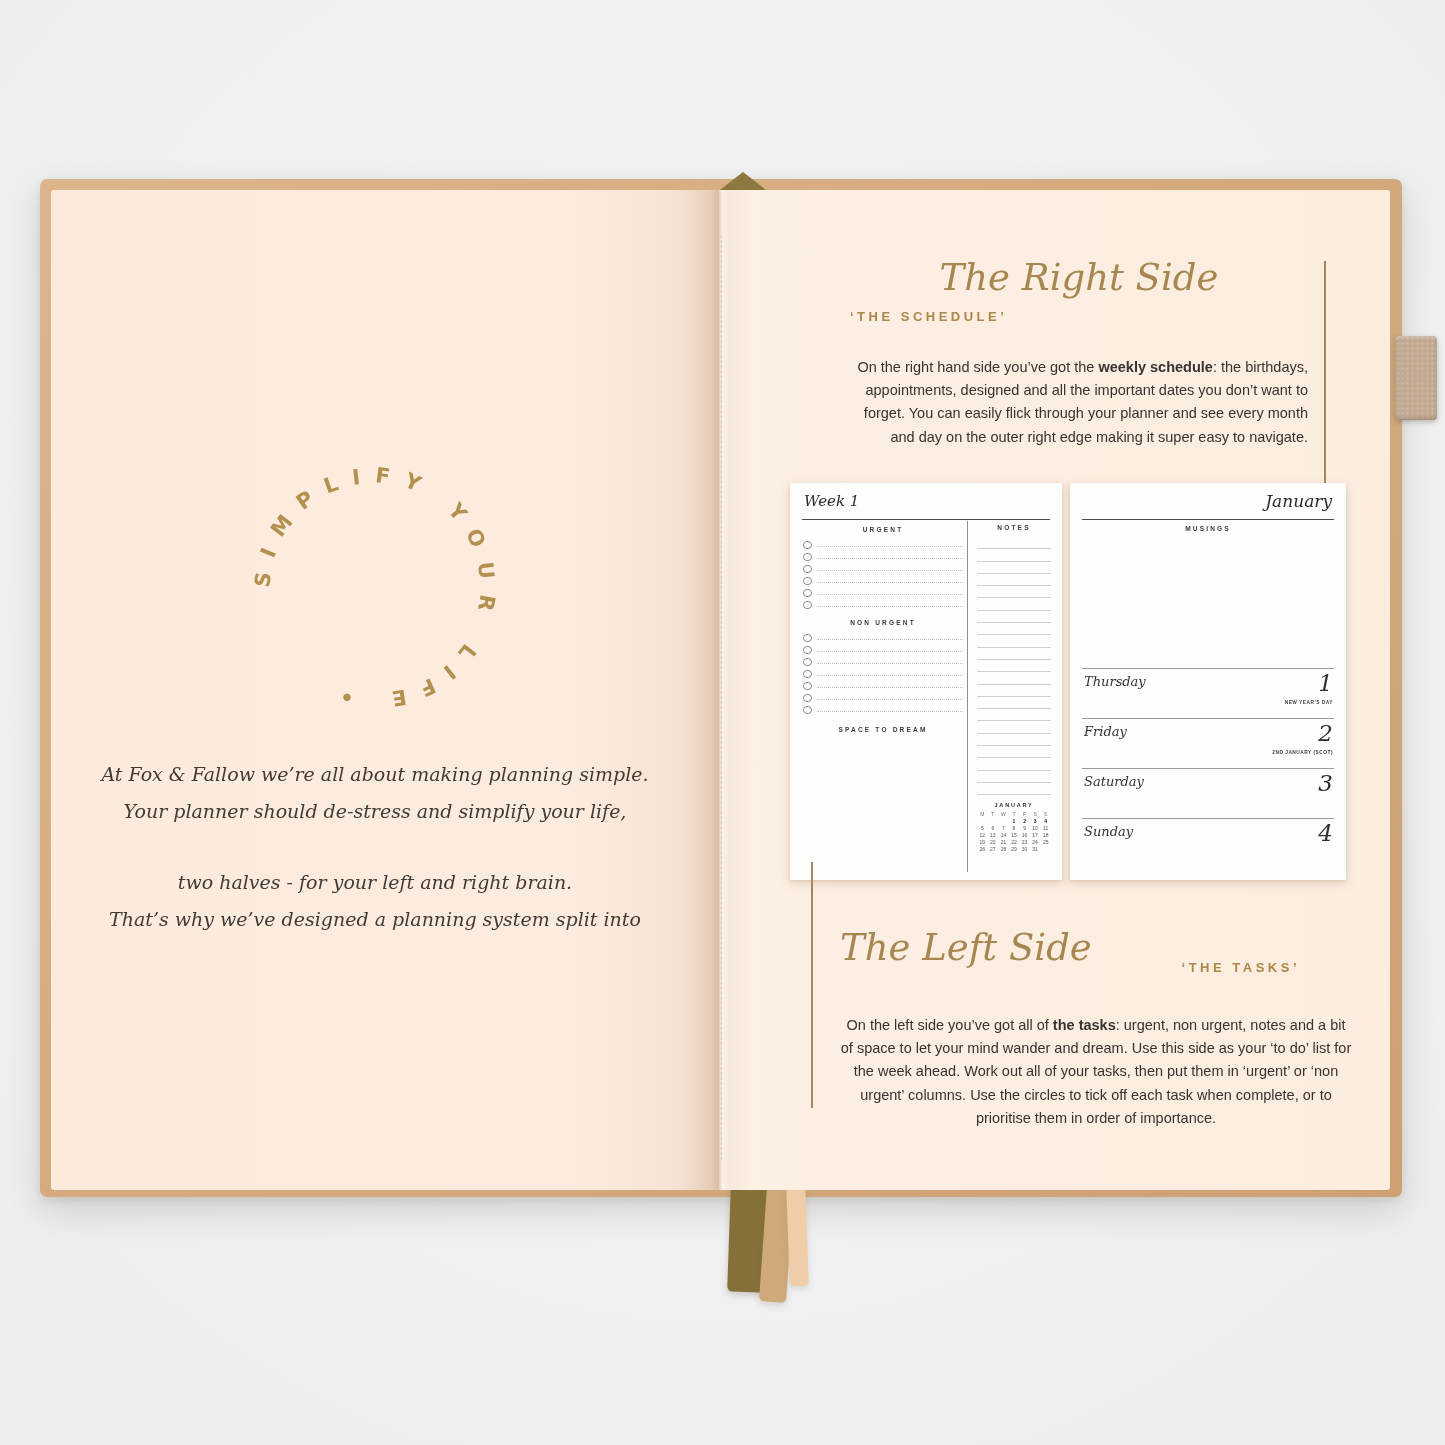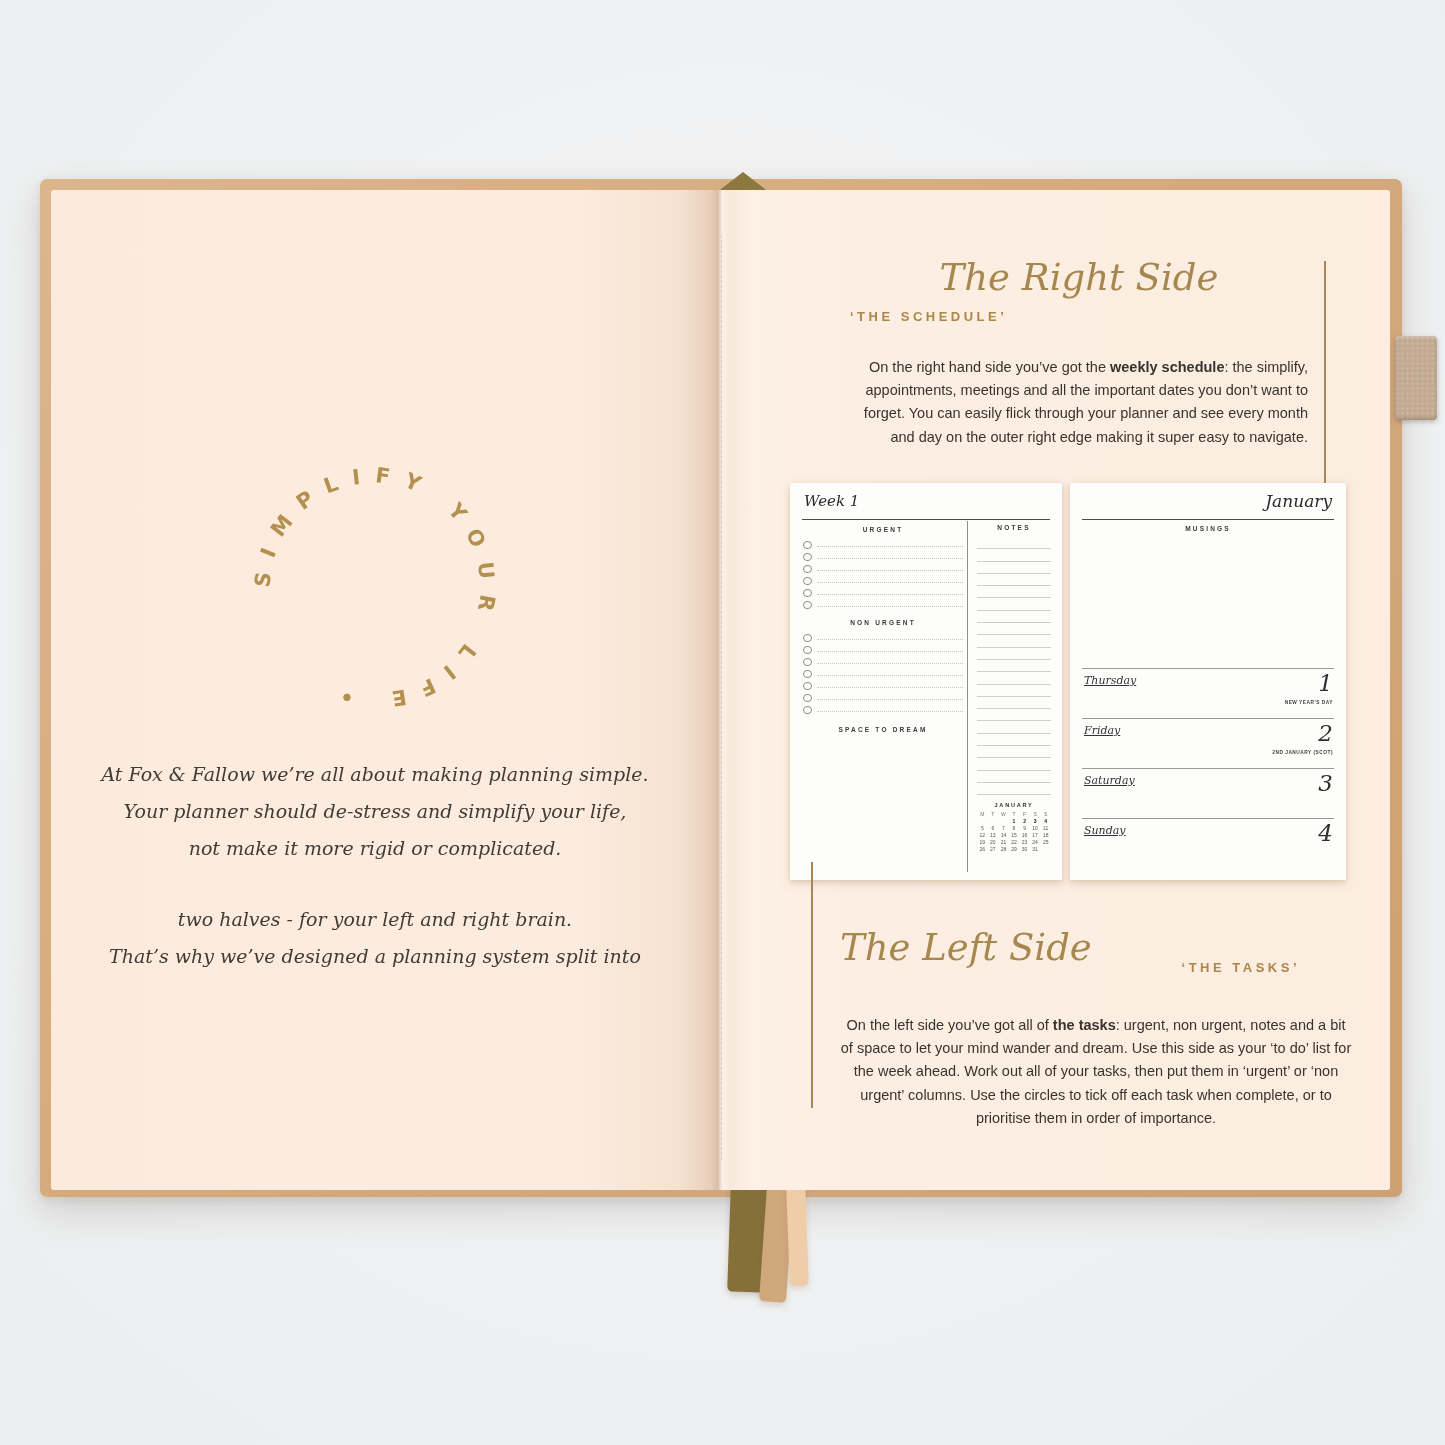--- a/index.html
+++ b/index.html
@@ -80,21 +80,21 @@
   .cal-h{color:#777;}
   .cal-c.b{font-weight:bold;color:#222;}
 
   .jan-title{position:absolute;right:14px;top:8px;font-family:"DejaVu Serif","Liberation Serif",serif;
              font-style:italic;font-size:17px;color:#2b2b2b;}
   .musings{position:absolute;left:0;right:0;top:42px;}
   .day-row{position:absolute;left:12px;right:12px;border-top:1px solid #9a9a9a;}
   .dr-0{top:185px;height:50px;} .dr-1{top:235px;height:50px;}
   .dr-2{top:285px;height:50px;} .dr-3{top:335px;height:60px;}
   .day-name{position:absolute;left:2px;top:5px;font-family:"DejaVu Serif","Liberation Serif",serif;
-            font-style:italic;font-size:11px;color:#333;text-decoration:underline;}
+            font-style:italic;font-size:13px;color:#333;}
   .day-num{position:absolute;right:1px;top:1px;font-family:"DejaVu Serif","Liberation Serif",serif;
            font-style:italic;font-size:23px;color:#2f2f2f;}
   .day-note{position:absolute;right:1px;top:31px;font-size:4.8px;font-weight:bold;
             letter-spacing:.5px;color:#3e3e3e;text-align:right;}
 
   
   .ribbon{position:absolute;z-index:2;border-radius:0 0 5px 5px;}
   .ribbon-olive{left:729px;top:1186px;width:38px;height:106px;background:#857039;
                 transform:rotate(2deg);box-shadow:0 3px 6px rgba(90,80,60,.25);}
   .ribbon-tan{left:763px;top:1186px;width:27px;height:116px;background:#cfa87b;
@@ -130,31 +130,30 @@
       <path id="circlePath" d="M 45,150 A 105,105 0 1 1 255,150 A 105,105 0 1 1 45,150" fill="none"></path>
     </defs>
     <text>
       <textPath href="#circlePath" startOffset="0">SIMPLIFY YOUR LIFE •</textPath>
     </text>
   </svg>
 
   <div class="intro">
     <div class="line">At Fox &amp; Fallow we’re all about making planning simple.</div>
     <div class="line">Your planner should de-stress and simplify your life,</div>
-    <div class="line">not make it more rigid or complicated.</div>
     <div class="gap"></div>
     <div class="line">two halves - for your left and right brain.</div>
     <div class="line">That’s why we’ve designed a planning system split into</div>
   </div>
 
   <div class="serif-title title-right">The Right Side</div>
   <div class="gold-sub sub-right">‘THE SCHEDULE’</div>
   <div class="vline vline1"></div>
   <div class="body-para para1">
-    <span>On the right hand side you’ve got the </span><b>weekly schedule</b><span>: the simplify, appointments, meetings and all the important dates you don’t want to forget. You can easily flick through your planner and see every month and day on the outer right edge making it super easy to navigate.</span>
+    <span>On the right hand side you’ve got the </span><b>weekly schedule</b><span>: the birthdays, appointments, designed and all the important dates you don’t want to forget. You can easily flick through your planner and see every month and day on the outer right edge making it super easy to navigate.</span>
   </div>
 
   <div class="card card-a">
     <div class="wk-title">Week 1</div>
     <div class="card-rule"></div>
     <div class="col-l">
       <div class="mini-label lbl-urgent">URGENT</div>
       <div class="task-row">
           <span class="task-circle"></span>
           <span class="task-line"></span>

